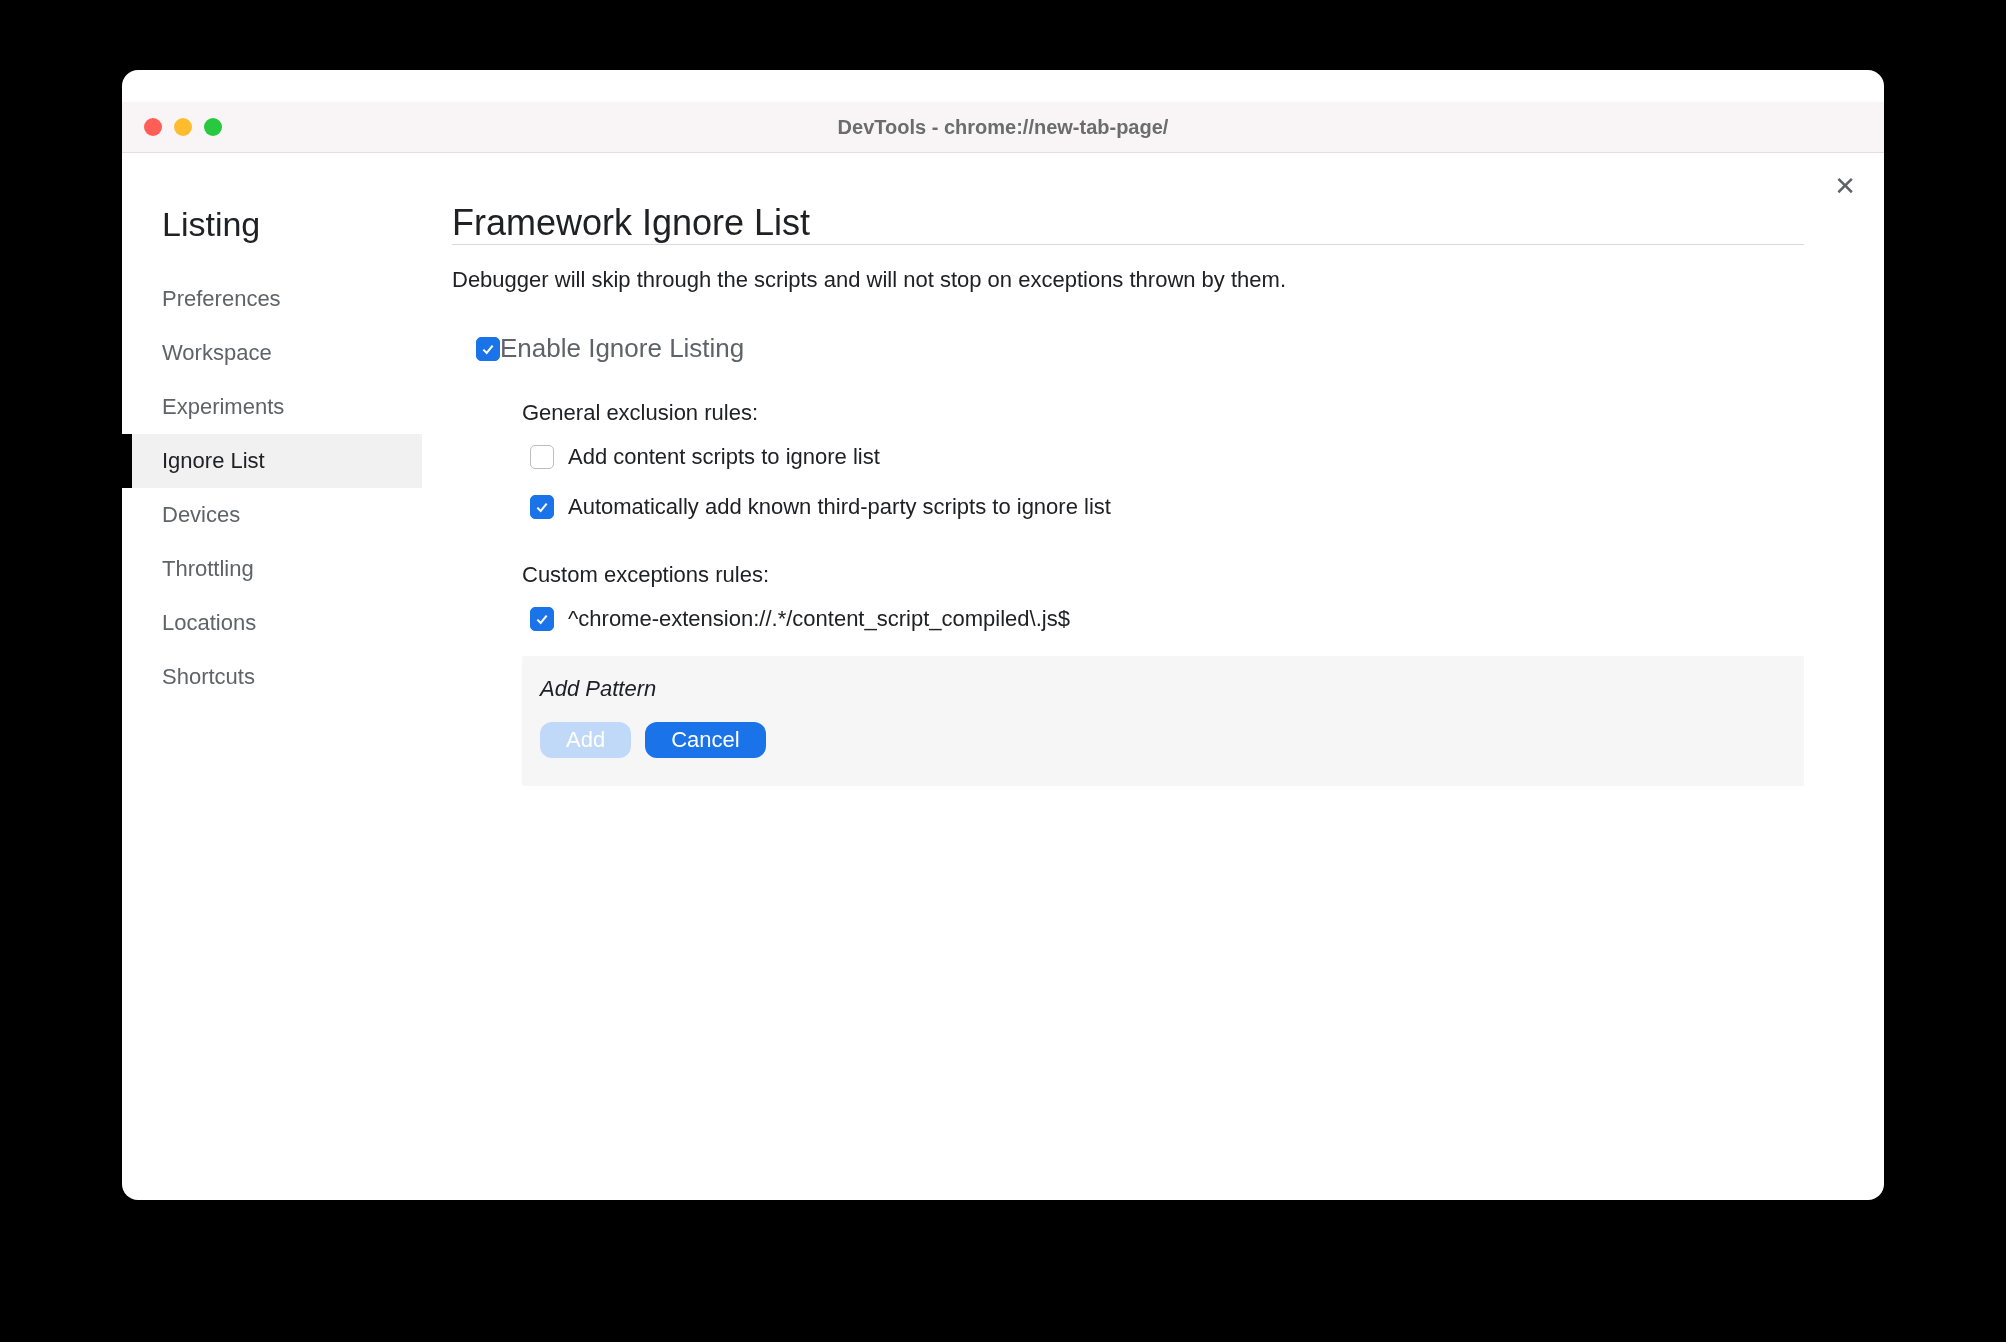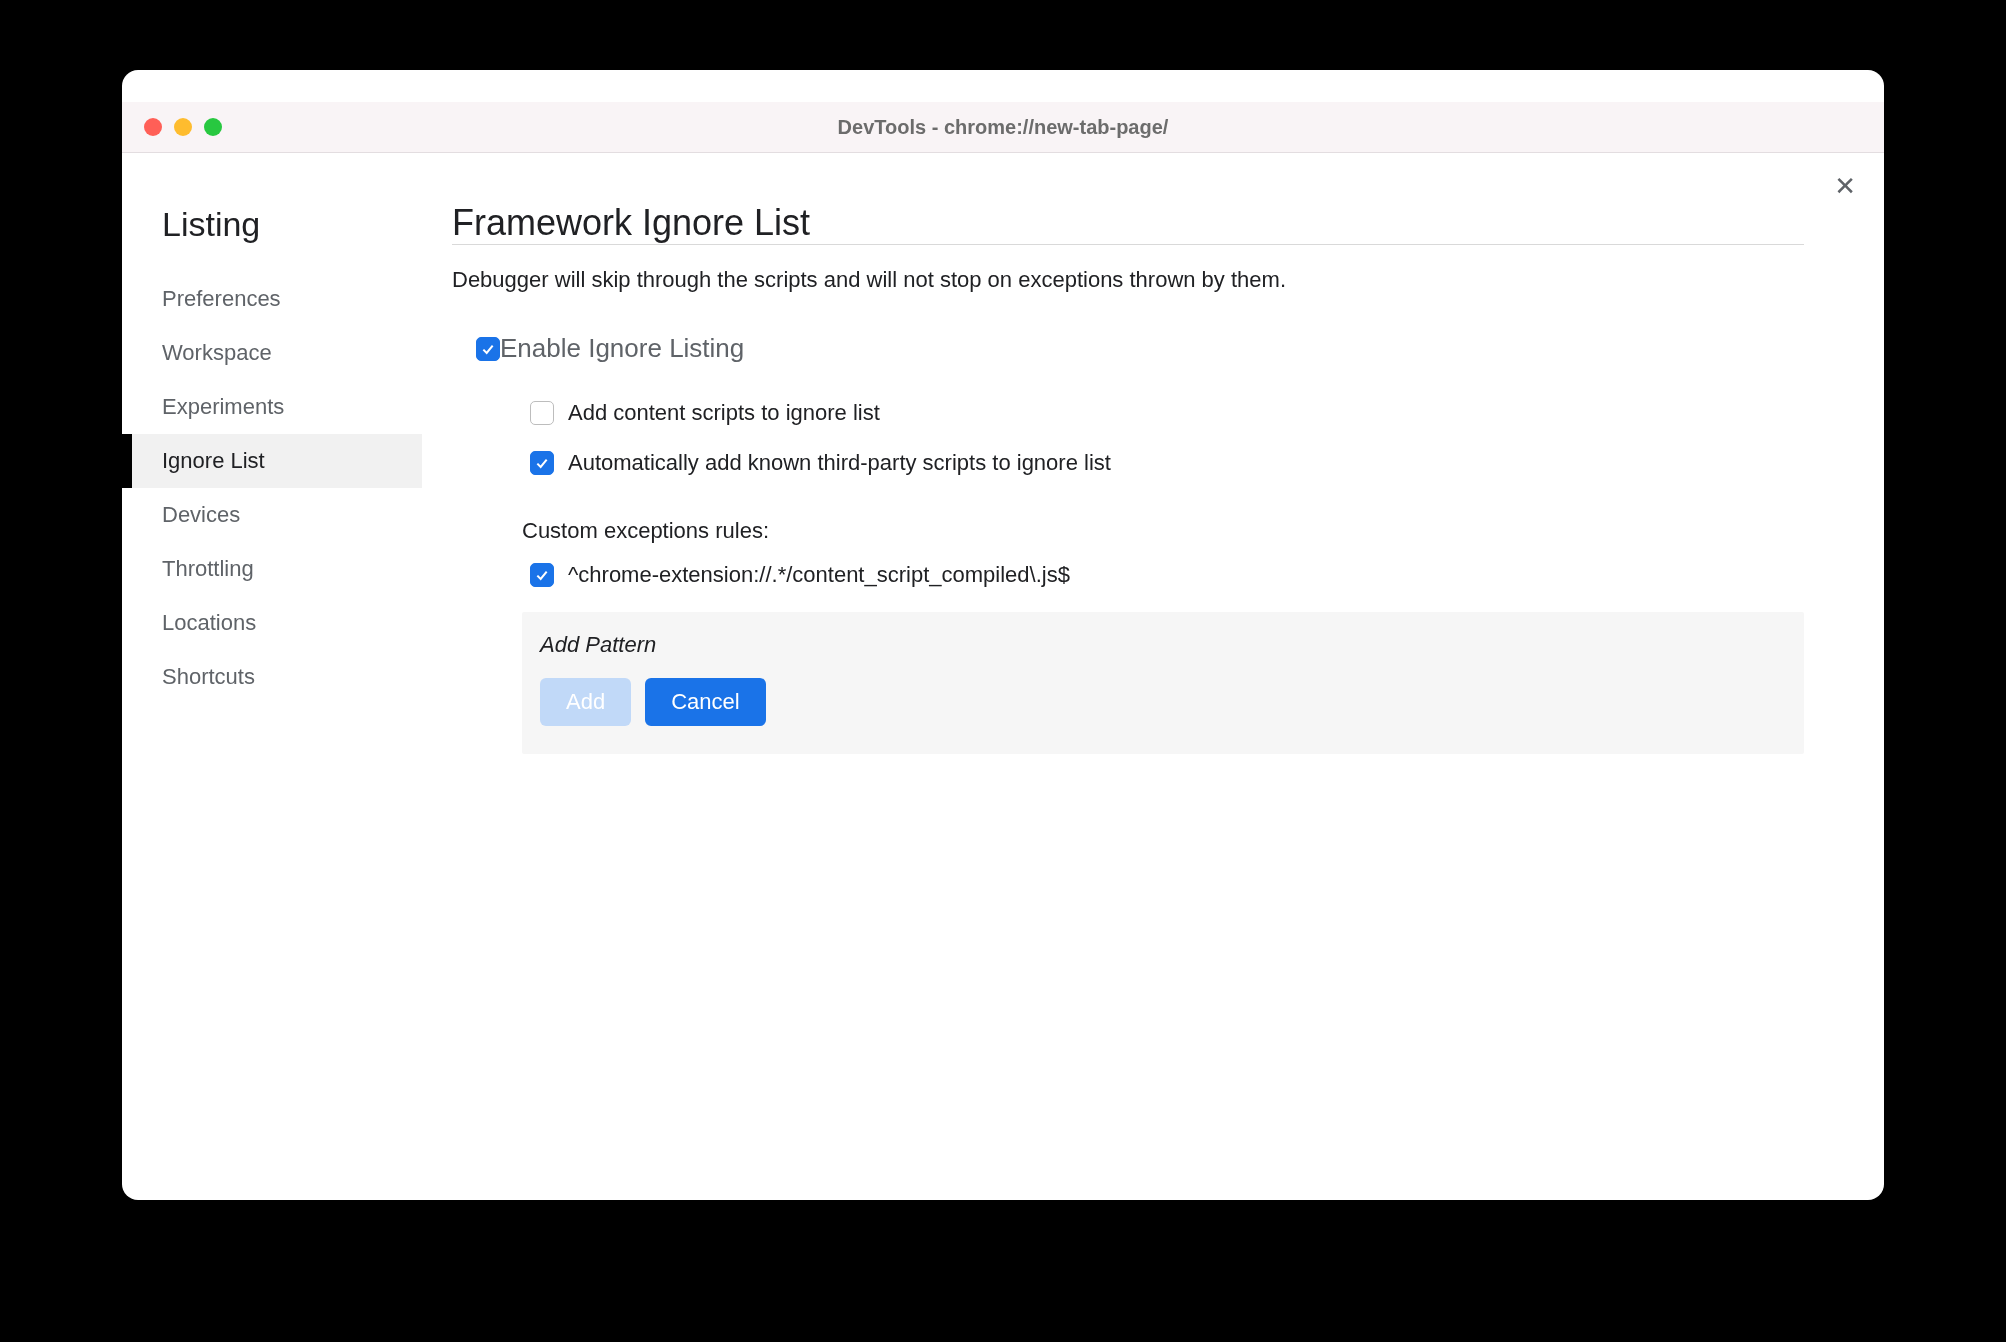--- a/index.html
+++ b/index.html
@@ -192,23 +192,23 @@
     padding: 0 12px;
     color: #9aa0a6;
     margin-bottom: 24px;
     outline: none;
   }
   .btn-row {
     display: flex;
     gap: 14px;
   }
   .btn {
-    height: 48px;
+    height: 36px;
     padding: 0 26px;
-    border-radius: 6px;
+    border-radius: 12px;
     font-size: 22px;
     font-weight: 500;
     border: none;
     cursor: pointer;
     text-align: right;
   }
   .btn.primary-disabled {
     background: #c1d9f8;
     color: #fff;
   }
@@ -253,20 +253,21 @@
       <div class="check-row main-enable">
         <span class="checkbox checked">
           <svg viewBox="0 0 24 24" width="16" height="16">
               <polyline points="5,13 10,18 19,7"></polyline>
             </svg>
         </span>
         <span class="lbl">Enable Ignore Listing</span>
       </div>
 
       <div class="subsection">
+        <div class="subsection-title">General exclusion rules:</div>
 
         <div class="sub-check-row">
           <span class="checkbox">
             
           </span>
           <span class="lbl">Add content scripts to ignore list</span>
         </div>
 
         <div class="sub-check-row">
           <span class="checkbox checked">

